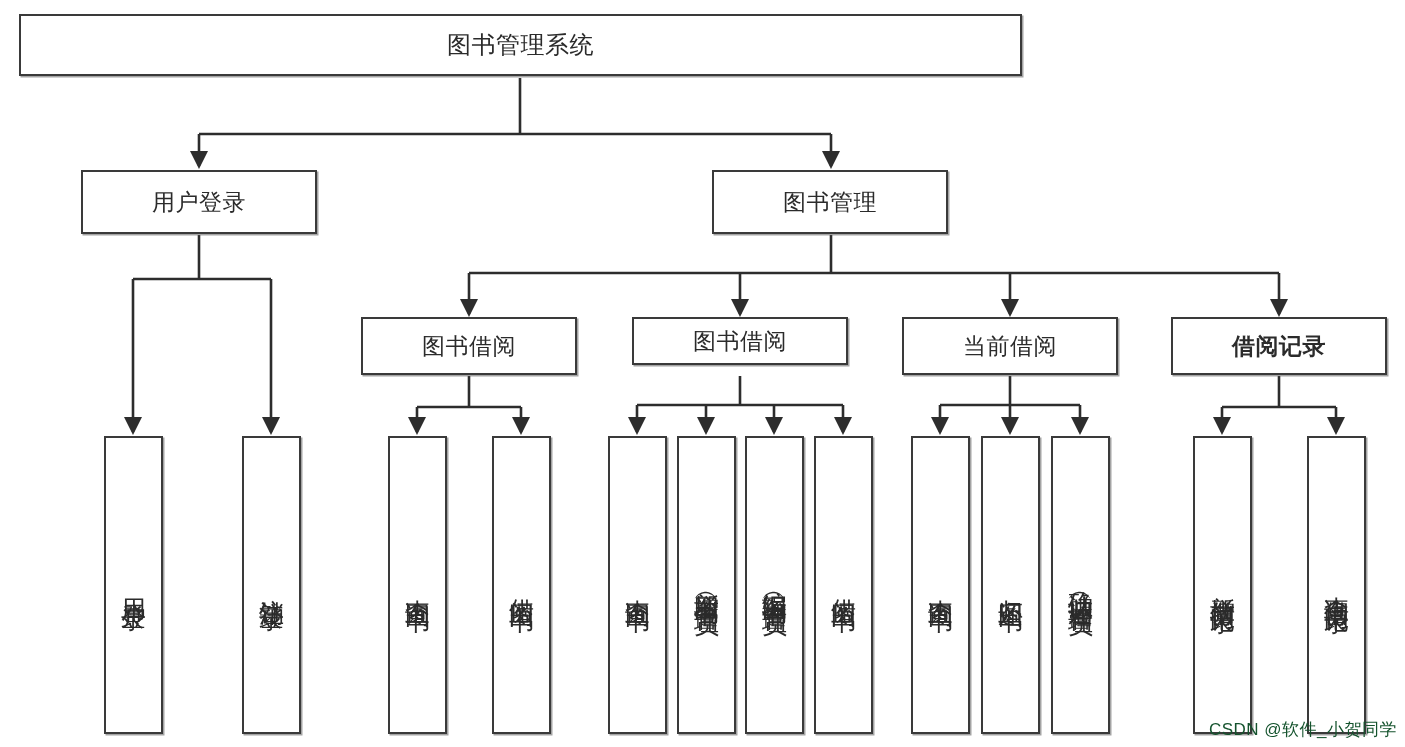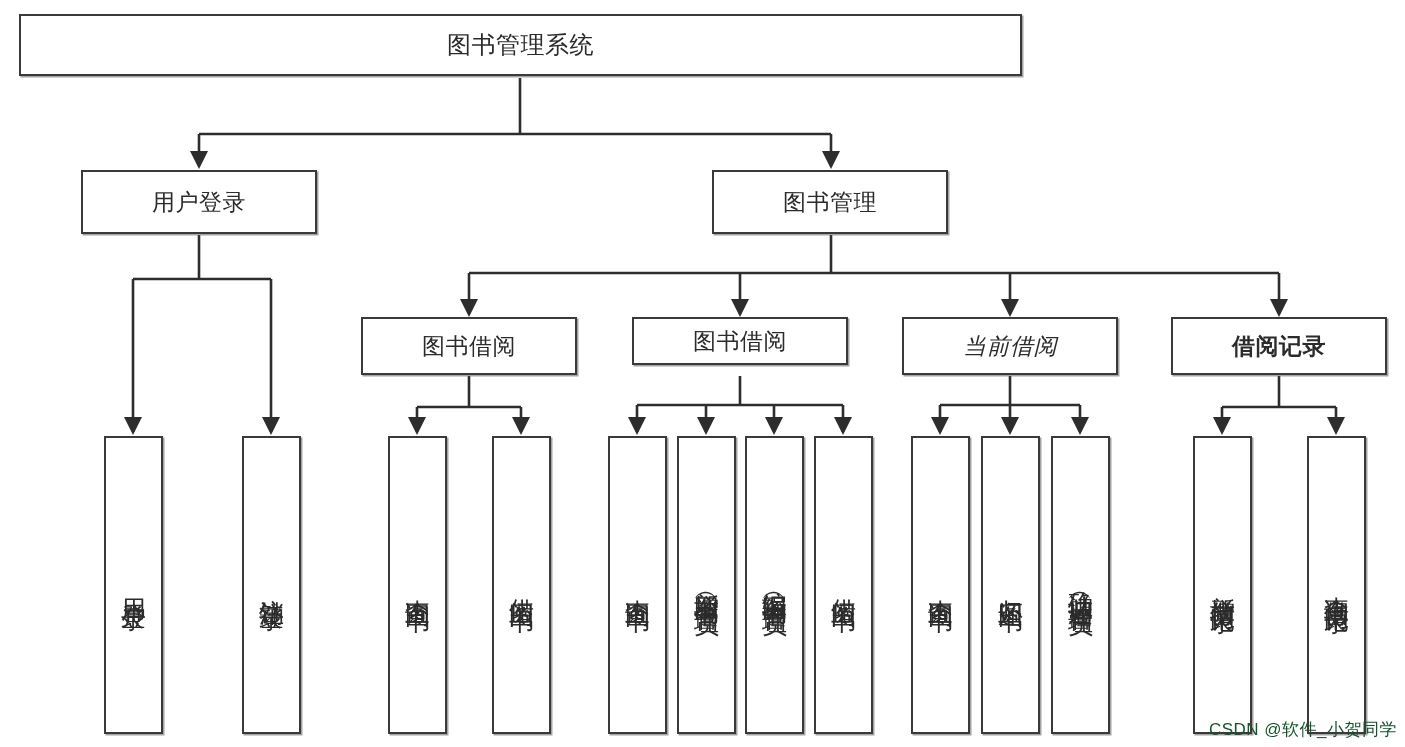--- a/index.html
+++ b/index.html
@@ -139,21 +139,21 @@
   <div class="node h" style="left:712px; top:170px; width:236px; height:64px;">
     <span class="label">图书管理</span>
   </div>
 
   <div class="node h" style="left:361px; top:317px; width:216px; height:58px;">
     <span class="label">图书借阅</span>
   </div>
   <div class="node h" style="left:632px; top:317px; width:216px; height:48px;">
     <span class="label">图书借阅</span>
   </div>
-  <div class="node h" style="left:902px; top:317px; width:216px; height:58px;font-style:italic;">
+  <div class="node h" style="left:902px; top:317px; width:216px; height:58px;">
     <span class="label">当前借阅</span>
   </div>
   <div class="node h" style="left:1171px; top:317px; width:216px; height:58px;font-weight:bold;">
     <span class="label">借阅记录</span>
   </div>
 
   <div class="node v" style="left:104px; top:436px; width:59px; height:298px;">
     <span class="label">用户登录</span>
   </div>
   <div class="node v" style="left:242px; top:436px; width:59px; height:298px;">

